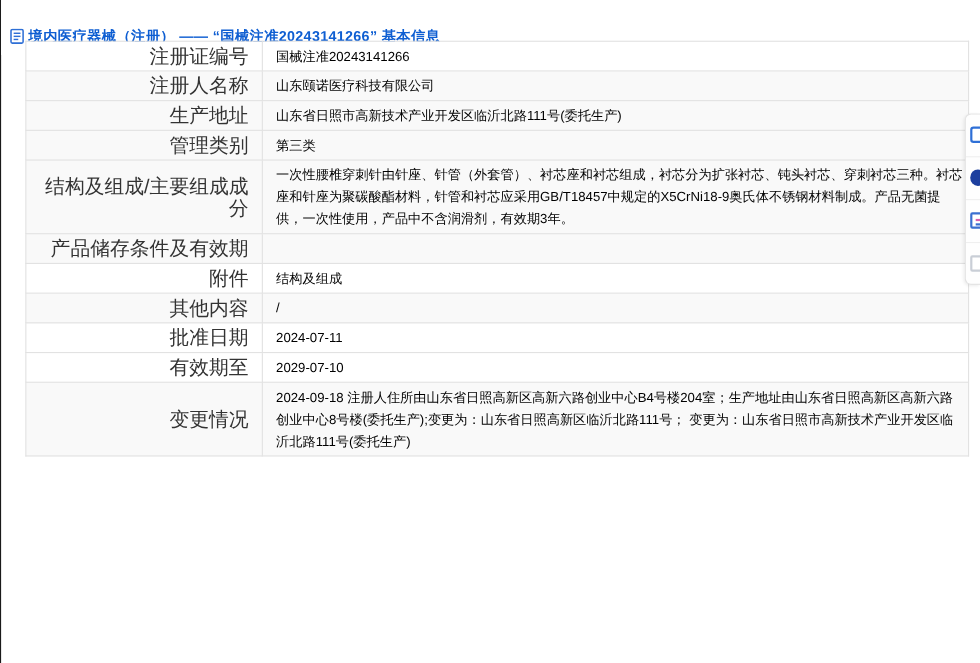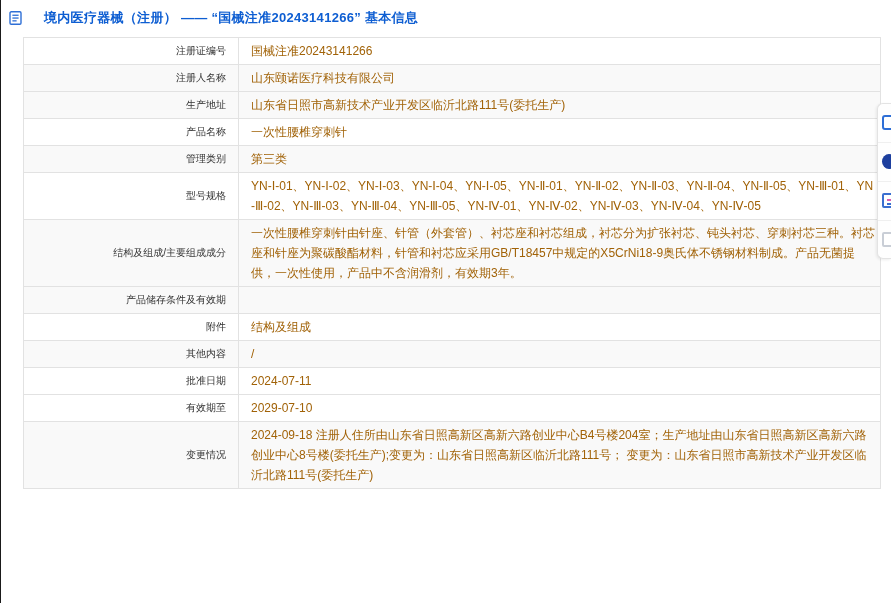--- a/index.html
+++ b/index.html
@@ -1,32 +1,32 @@
 <!DOCTYPE html>
 <html><head>
 <meta charset="utf-8">
 <style>
   * { margin:0; padding:0; box-sizing:border-box; }
   html,body { width:891px; height:603px; overflow:hidden; background:#fff;
     font-family:"Liberation Sans","DejaVu Sans",sans-serif; }
   .page { position:relative; width:891px; height:603px; border-left:1px solid #1a1a1a; background:#fff; }
 
-  .header { padding:9px 0 8px 8px; background:#fff; display:flex; align-items:center; gap:22px; }
+  .header { padding:24px 0 8px 8px; background:#fff; display:flex; align-items:center; gap:4px; }
   .doc-icon { width:13px; height:14px; display:inline-block; position:relative; flex:0 0 auto; }
   .doc-icon svg { display:block; }
   .page-title { color:#0e5ed2; font-size:13px; font-weight:700; letter-spacing:.3px; }
 
   .info-table { position:absolute; left:22px; top:37px; width:858px; border-collapse:collapse;
     border:1px solid #d9d9d9; table-layout:fixed; }
   .info-table tr { background:#fff; }
   .info-table tr.stripe { background:#f9f9f9; }
   .label-cell { width:215px; text-align:right; vertical-align:middle; font-weight:400;
-    color:#333; font-size:10px; padding:3px 12px 3px 4px; border:1px solid #e2e2e2;
+    color:#333; font-size:18px; padding:3px 12px 3px 4px; border:1px solid #e2e2e2;
     line-height:20px; }
-  .value-cell { text-align:left; vertical-align:middle; color:#a16207; font-size:12px;
+  .value-cell { text-align:left; vertical-align:middle; color:#000000; font-size:12px;
     padding:3px 4px 3px 12px; border:1px solid #e2e2e2; line-height:20px;
     word-break:break-all; }
 
   .float-panel { position:absolute; right:0; top:103px; width:14px; height:156px;
     background:#fefefe; border:1px solid #e3e3e3; border-right:none;
     border-radius:6px 0 0 6px; box-shadow:-1px 1px 3px rgba(0,0,0,.08); overflow:hidden; }
   .float-panel .slot { height:39px; border-bottom:1px solid #efefef; position:relative; }
   .float-panel .slot:last-child { border-bottom:none; }
   .stub { position:absolute; left:4px; top:11px; width:14px; height:15px; }
   .stub-doc { border:2px solid #2e6fd6; border-radius:3px; background:#fff; }
@@ -62,31 +62,23 @@
     <td class="value-cell">国械注准20243141266</td>
   </tr>
         <tr class="stripe">
     <th class="label-cell">注册人名称</th>
     <td class="value-cell">山东颐诺医疗科技有限公司</td>
   </tr>
         <tr class="stripe">
     <th class="label-cell">生产地址</th>
     <td class="value-cell">山东省日照市高新技术产业开发区临沂北路111号(委托生产)</td>
   </tr>
-        <tr>
-    <th class="label-cell">产品名称</th>
-    <td class="value-cell">一次性腰椎穿刺针</td>
-  </tr>
         <tr class="stripe">
     <th class="label-cell">管理类别</th>
     <td class="value-cell">第三类</td>
-  </tr>
-        <tr>
-    <th class="label-cell">型号规格</th>
-    <td class="value-cell">YN-Ⅰ-01、YN-Ⅰ-02、YN-Ⅰ-03、YN-Ⅰ-04、YN-Ⅰ-05、YN-Ⅱ-01、YN-Ⅱ-02、YN-Ⅱ-03、YN-Ⅱ-04、YN-Ⅱ-05、YN-Ⅲ-01、YN-Ⅲ-02、YN-Ⅲ-03、YN-Ⅲ-04、YN-Ⅲ-05、YN-Ⅳ-01、YN-Ⅳ-02、YN-Ⅳ-03、YN-Ⅳ-04、YN-Ⅳ-05</td>
   </tr>
         <tr class="stripe">
     <th class="label-cell">结构及组成/主要组成成分</th>
     <td class="value-cell">一次性腰椎穿刺针由针座、针管（外套管）、衬芯座和衬芯组成，衬芯分为扩张衬芯、钝头衬芯、穿刺衬芯三种。衬芯座和针座为聚碳酸酯材料，针管和衬芯应采用GB/T18457中规定的X5CrNi18-9奥氏体不锈钢材料制成。产品无菌提供，一次性使用，产品中不含润滑剂，有效期3年。</td>
   </tr>
         <tr class="stripe">
     <th class="label-cell">产品储存条件及有效期</th>
     <td class="value-cell"></td>
   </tr>
         <tr>

